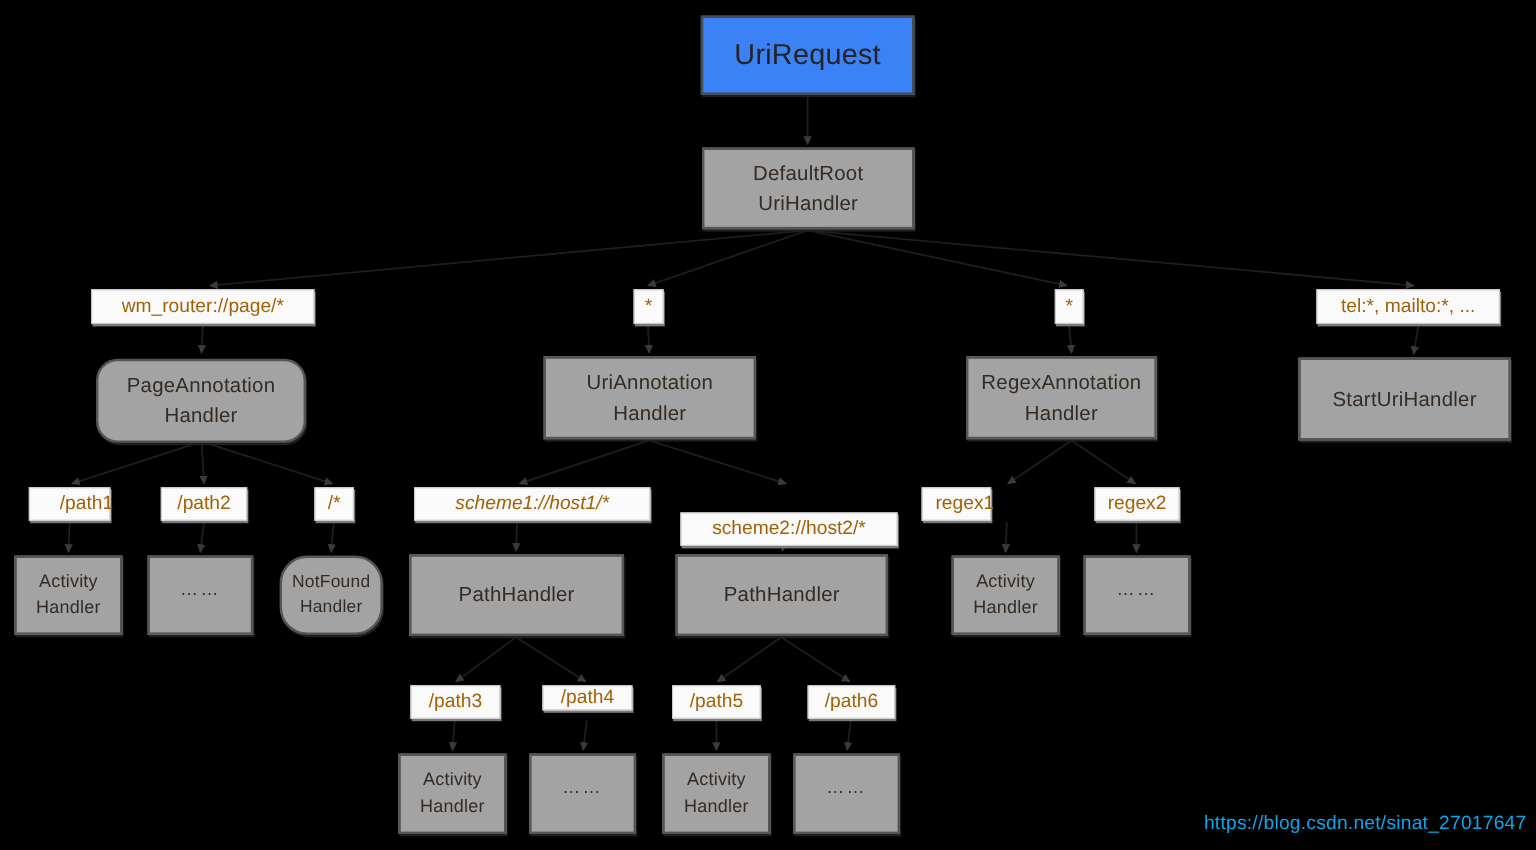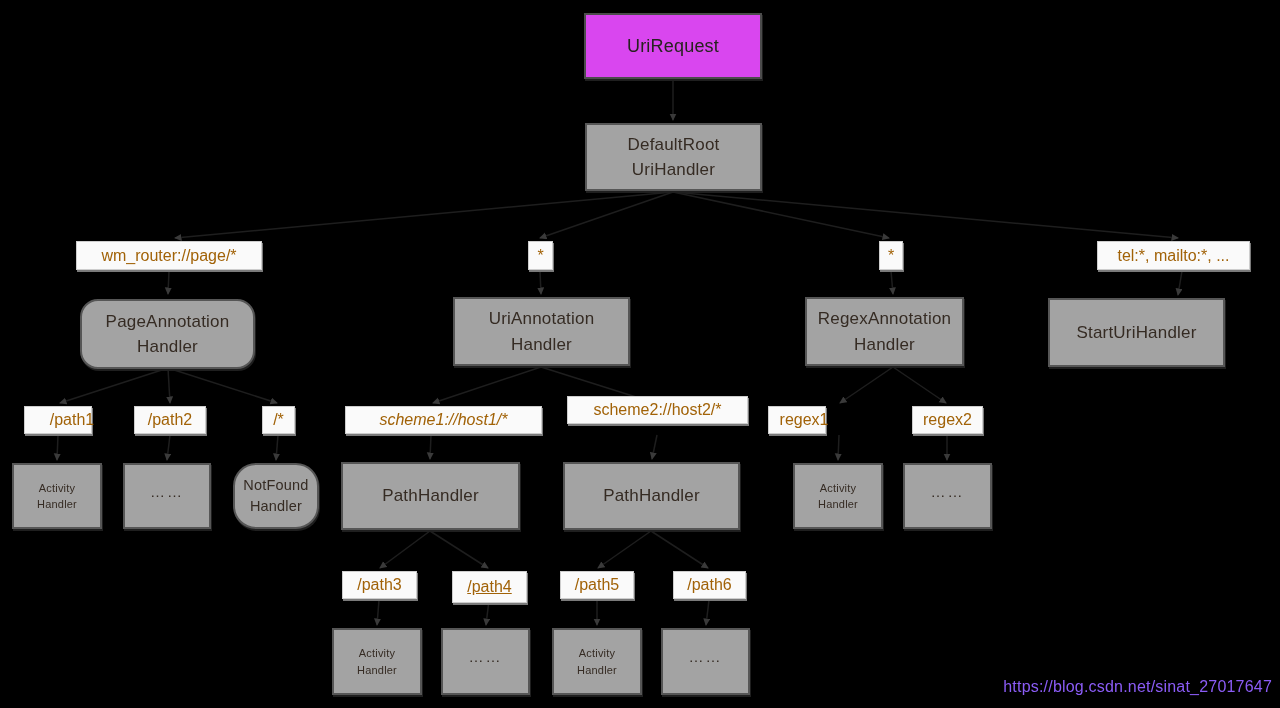--- a/index.html
+++ b/index.html
@@ -12,32 +12,32 @@
   .node{
     position:absolute;box-sizing:border-box;
     display:flex;align-items:center;justify-content:center;text-align:center;
     white-space:pre-line;
   }
   .box{
     background:#a3a3a3;border:2px solid #565656;color:#352b23;
     font-size:17px;line-height:1.5;letter-spacing:.2px;
     box-shadow:1px 2px 0 #1f1f1f;
   }
-  .box.green{background:#d946ef;border-color:#4c4c4c;color:#27231f;font-size:18px;}
-  .box.small{font-size:11px;}
+  .box.green{background:#3b82f6;border-color:#4c4c4c;color:#27231f;font-size:24px;}
+  .box.small{font-size:15px;}
   .box.tiny{font-size:14.5px;line-height:1.45;}
   .box.dots{font-size:15px;letter-spacing:2px;padding-bottom:8px;}
   .chip{
     background:#fafafa;border:1px solid #cdcdcd;color:#a16207;
     font-size:16px;white-space:nowrap;
     box-shadow:1px 2px 0 #7a7a7a;
   }
   .watermark{
     position:absolute;top:678px;right:8px;
-    color:#8b5cf6;font-size:16px;letter-spacing:.2px;
+    color:#0ea5e9;font-size:16px;letter-spacing:.2px;
   }
 </style>
 </head>
 <body>
 
 <div class="stage">
 
   <svg class="wires" width="1280" height="708" viewBox="0 0 1280 708">
     <defs>
       <marker id="ah" markerWidth="9" markerHeight="9" refX="6.5" refY="3.5" orient="auto" markerUnits="userSpaceOnUse">
@@ -88,43 +88,43 @@
   <div class="node chip" style="left:528px;top:241px;width:25px;height:29px;">*</div>
   <div class="node chip" style="left:879px;top:241px;width:24px;height:29px;">*</div>
   <div class="node chip" style="left:1097px;top:241px;width:153px;height:29px;">tel:*, mailto:*, ...</div>
 
   <div class="node box" style="left:80px;top:299px;width:175px;height:70px;border-radius:18px;">PageAnnotation
 Handler</div>
   <div class="node box" style="left:453px;top:297px;width:177px;height:69px;">UriAnnotation
 Handler</div>
   <div class="node box" style="left:805px;top:297px;width:159px;height:69px;">RegexAnnotation
 Handler</div>
-  <div class="node box" style="left:1048px;top:298px;width:177px;height:69px;">StartUriHandler</div>
+  <div class="node box" style="left:1082px;top:298px;width:177px;height:69px;">StartUriHandler</div>
 
   <div class="node chip" style="left:24px;top:406px;width:68px;height:28px;padding-left:28px;">/path1</div>
   <div class="node chip" style="left:134px;top:406px;width:72px;height:28px;">/path2</div>
   <div class="node chip" style="left:262px;top:406px;width:33px;height:28px;">/*</div>
   <div class="node chip" style="left:345px;top:406px;width:197px;height:28px;font-style:italic;">scheme1://host1/*</div>
-  <div class="node chip" style="left:567px;top:396px;width:181px;height:28px;">scheme2://host2/*</div>
+  <div class="node chip" style="left:567px;top:427px;width:181px;height:28px;">scheme2://host2/*</div>
   <div class="node chip" style="left:768px;top:406px;width:58px;height:28px;padding-left:14px;">regex1</div>
   <div class="node chip" style="left:912px;top:406px;width:71px;height:28px;">regex2</div>
 
   <div class="node box small" style="left:12px;top:463px;width:90px;height:66px;">Activity
 Handler</div>
   <div class="node box dots" style="left:123px;top:463px;width:88px;height:66px;">……</div>
   <div class="node box tiny" style="left:233px;top:463px;width:86px;height:66px;border-radius:23px;">NotFound
 Handler</div>
   <div class="node box" style="left:341px;top:462px;width:179px;height:68px;">PathHandler</div>
   <div class="node box" style="left:563px;top:462px;width:177px;height:68px;">PathHandler</div>
   <div class="node box small" style="left:793px;top:463px;width:90px;height:66px;">Activity
 Handler</div>
   <div class="node box dots" style="left:903px;top:463px;width:89px;height:66px;">……</div>
 
   <div class="node chip" style="left:342px;top:571px;width:75px;height:28px;">/path3</div>
-  <div class="node chip" style="left:452px;top:571px;width:75px;height:32px;text-decoration:underline;">/path4</div>
+  <div class="node chip" style="left:452px;top:571px;width:75px;height:21px;">/path4</div>
   <div class="node chip" style="left:560px;top:571px;width:74px;height:28px;">/path5</div>
   <div class="node chip" style="left:673px;top:571px;width:73px;height:28px;">/path6</div>
 
   <div class="node box small" style="left:332px;top:628px;width:90px;height:67px;">Activity
 Handler</div>
   <div class="node box dots" style="left:441px;top:628px;width:89px;height:67px;">……</div>
   <div class="node box small" style="left:552px;top:628px;width:90px;height:67px;">Activity
 Handler</div>
   <div class="node box dots" style="left:661px;top:628px;width:89px;height:67px;">……</div>
 

